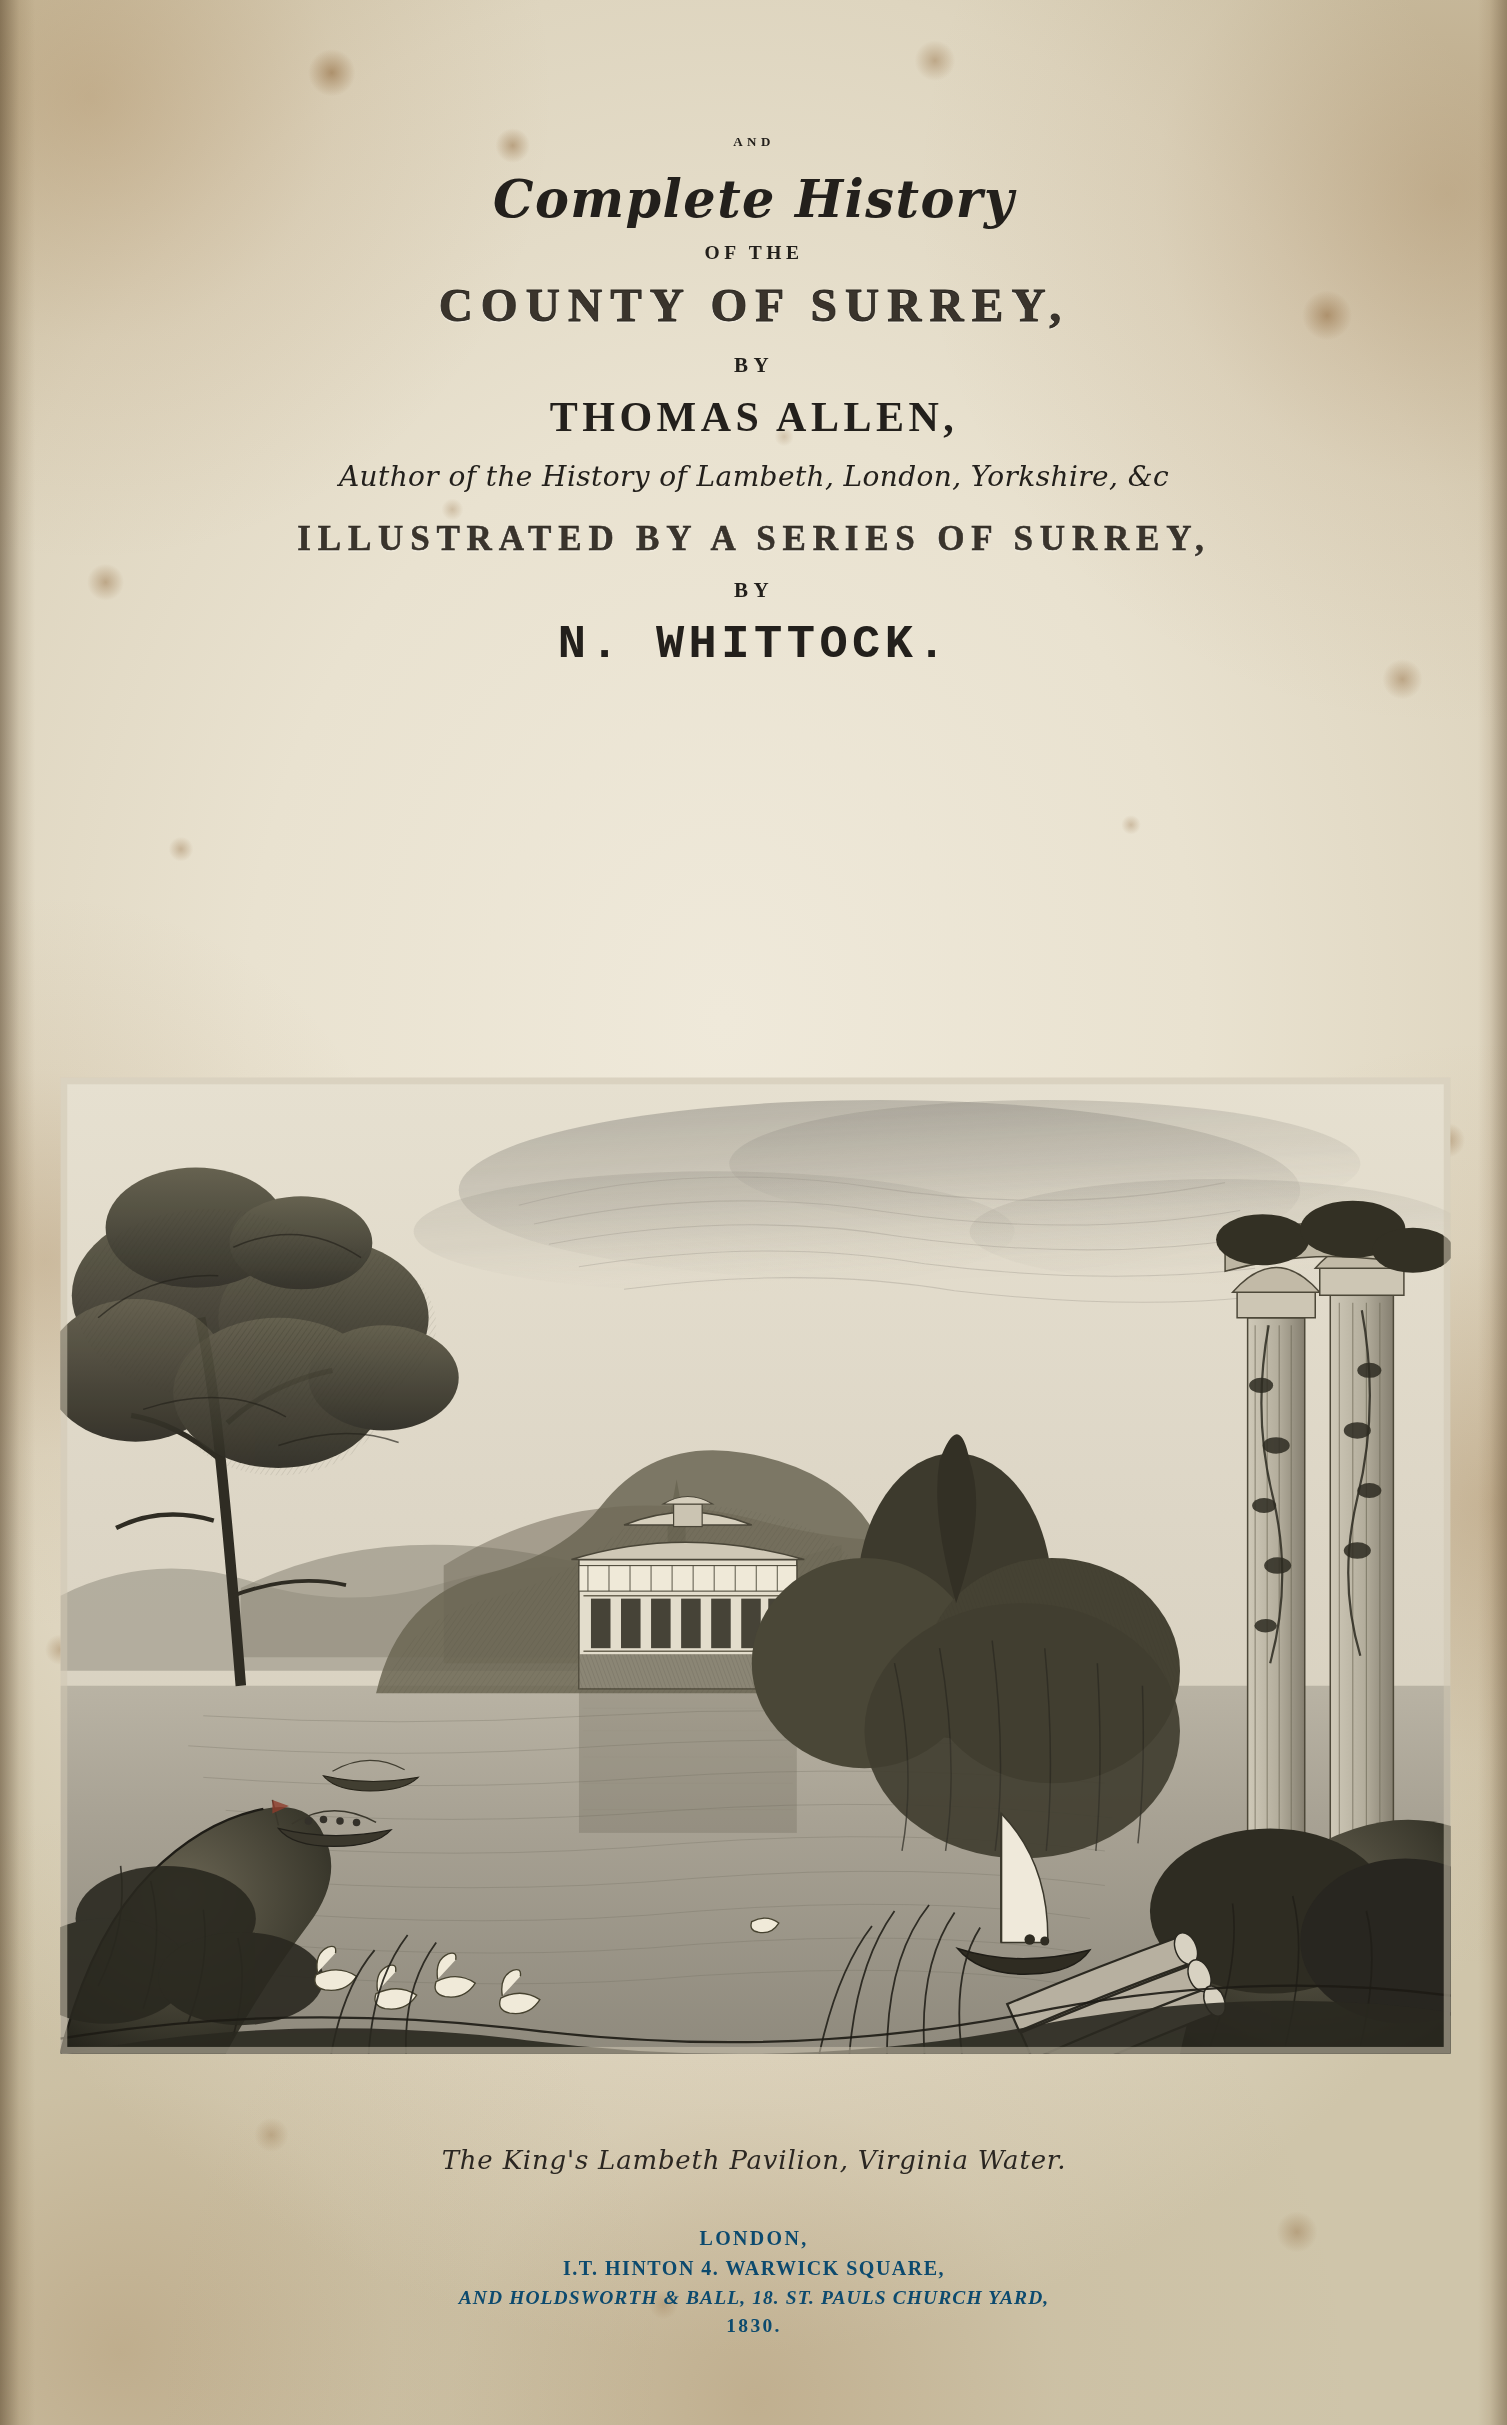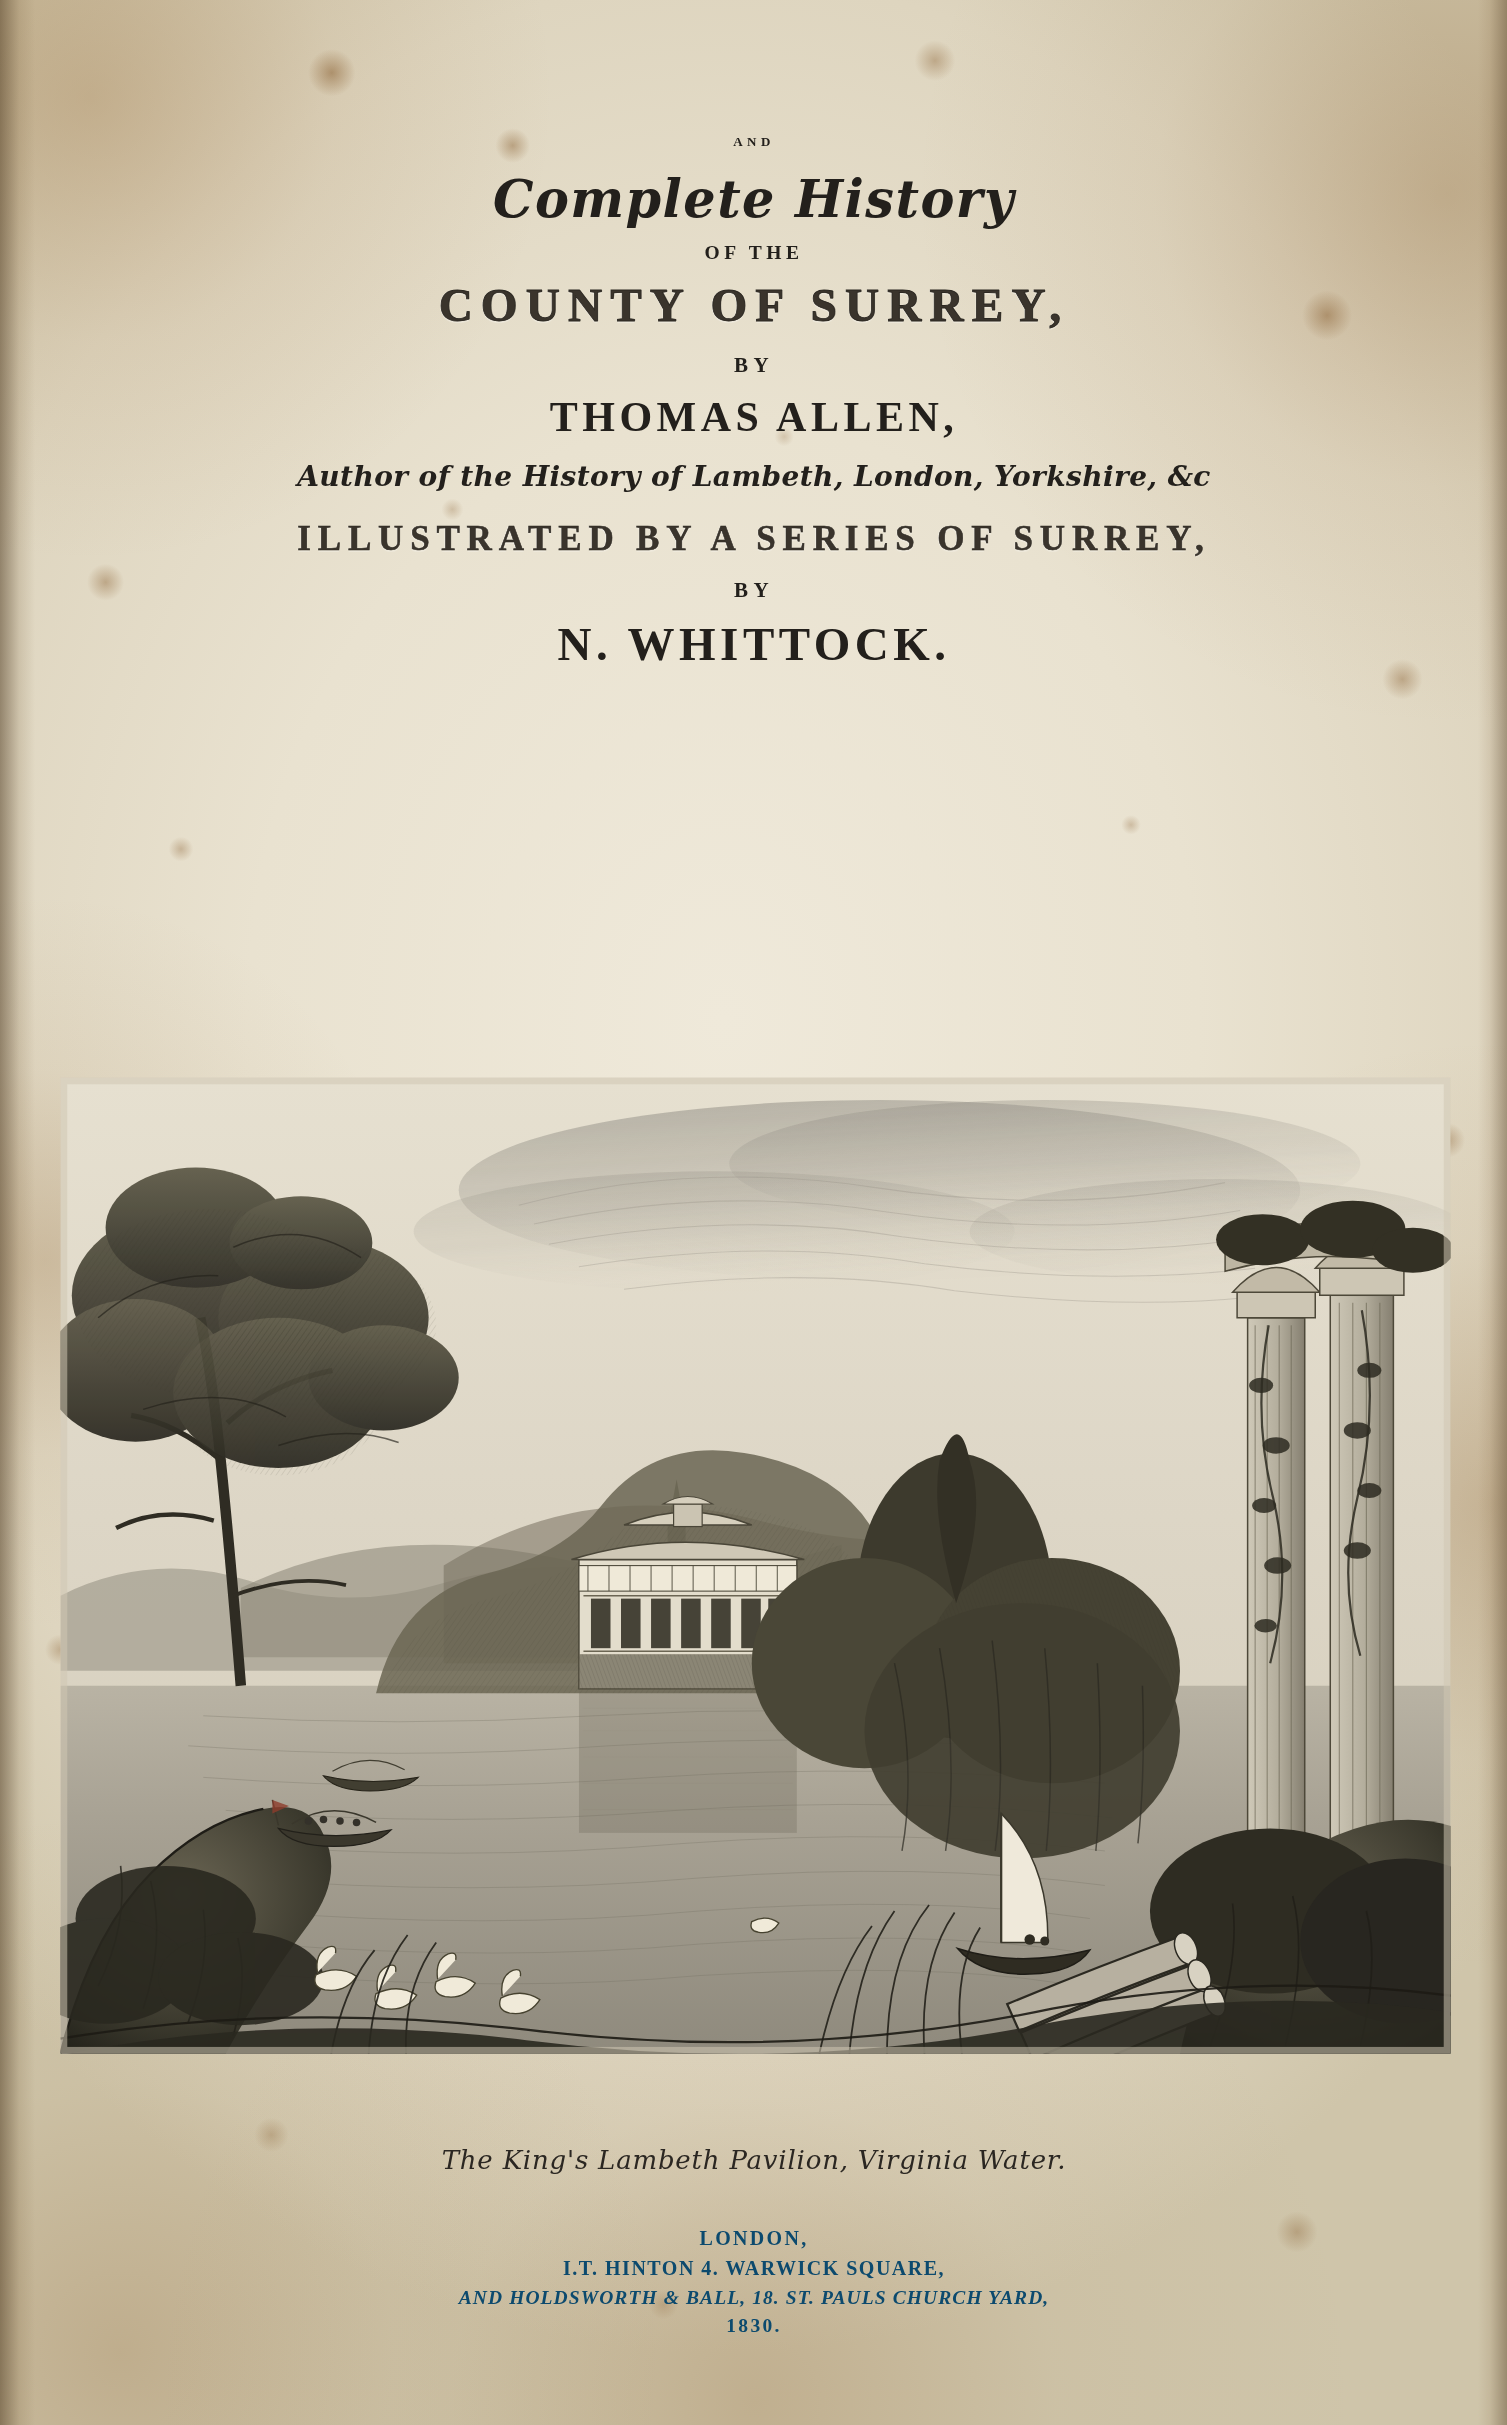--- a/index.html
+++ b/index.html
@@ -130,21 +130,21 @@
     font-family: "Liberation Serif", serif;
     font-size: 42px;
     font-weight: 700;
     letter-spacing: 4.5px;
     margin-bottom: 25.5px;
   }
   .t-author {
     font-family: "DejaVu Serif", serif;
     font-size: 28px;
     font-style: italic;
-    font-weight: 700;
+    font-weight: 400;
     letter-spacing: 0.4px;
     margin-bottom: 30px;
   }
   .t-illus {
     font-family: "Liberation Serif", serif;
     font-size: 35px;
     font-weight: 700;
     letter-spacing: 6.8px;
     margin-bottom: 24px;
     color: #3a342c;
@@ -152,21 +152,21 @@
     text-shadow: -0.8px 0 0 rgba(255,255,255,0.40), 0 1.5px 0.8px rgba(255,255,255,0.25);
   }
   .t-by2 {
     font-family: "Liberation Serif", serif;
     font-size: 21px;
     letter-spacing: 5.3px;
     font-weight: 600;
     margin-bottom: 19.5px;
   }
   .t-whittock {
-    font-family: Liberation Serif, serif;
+    font-family: Liberation Mono, monospace;
     font-size: 47px;
     font-weight: 700;
     letter-spacing: 4.5px;
   }
 
   
   .plate-wrap {
     position: absolute;
     left: 53px;
     top: 1070px;

